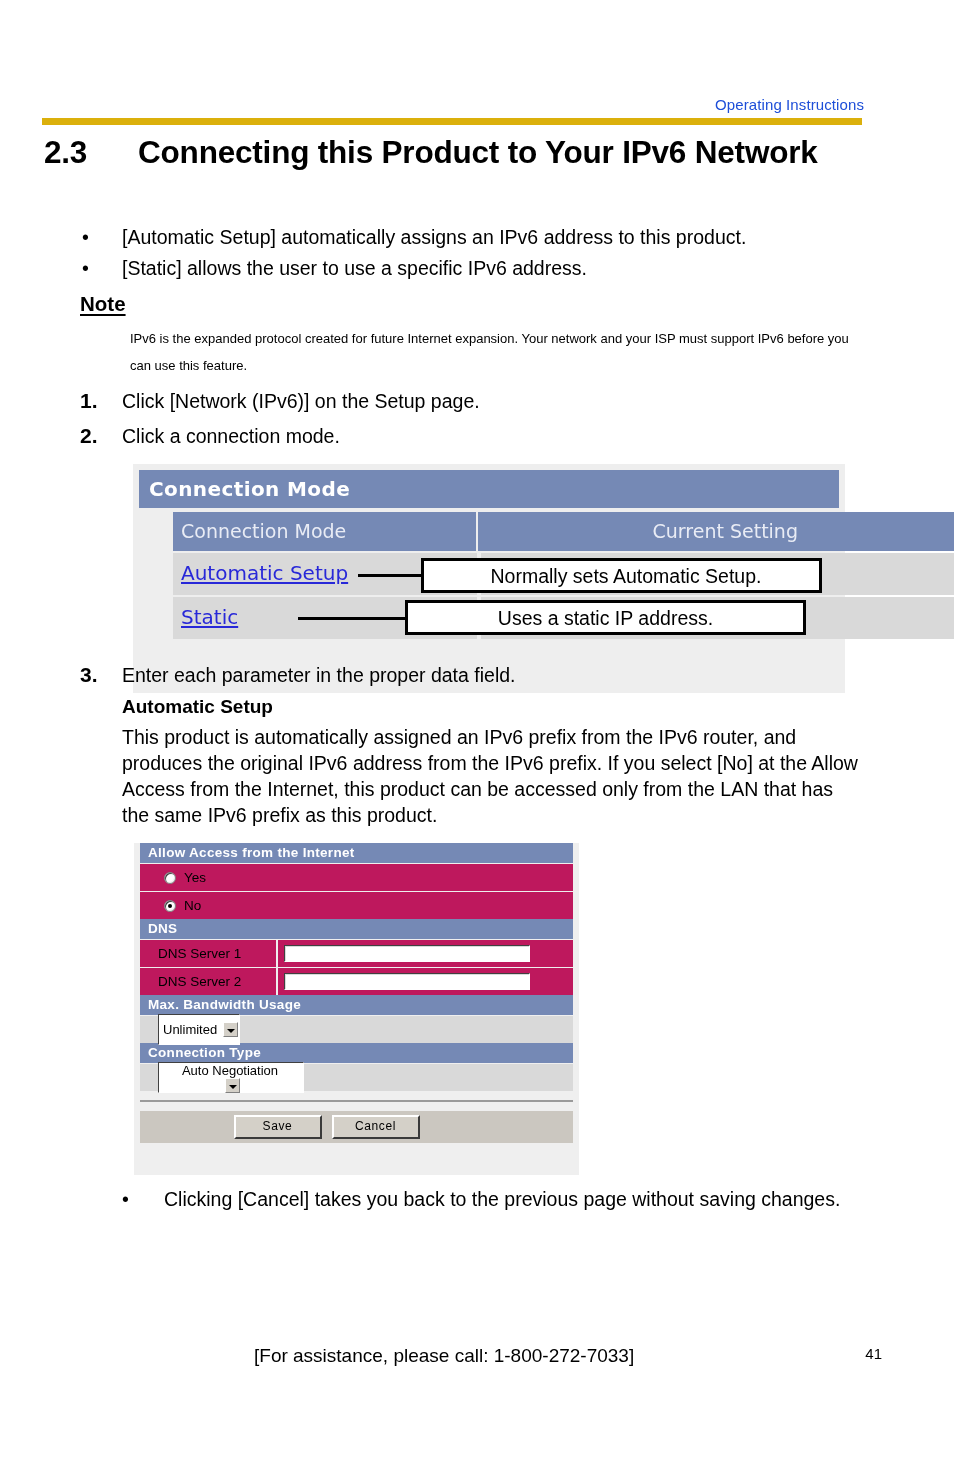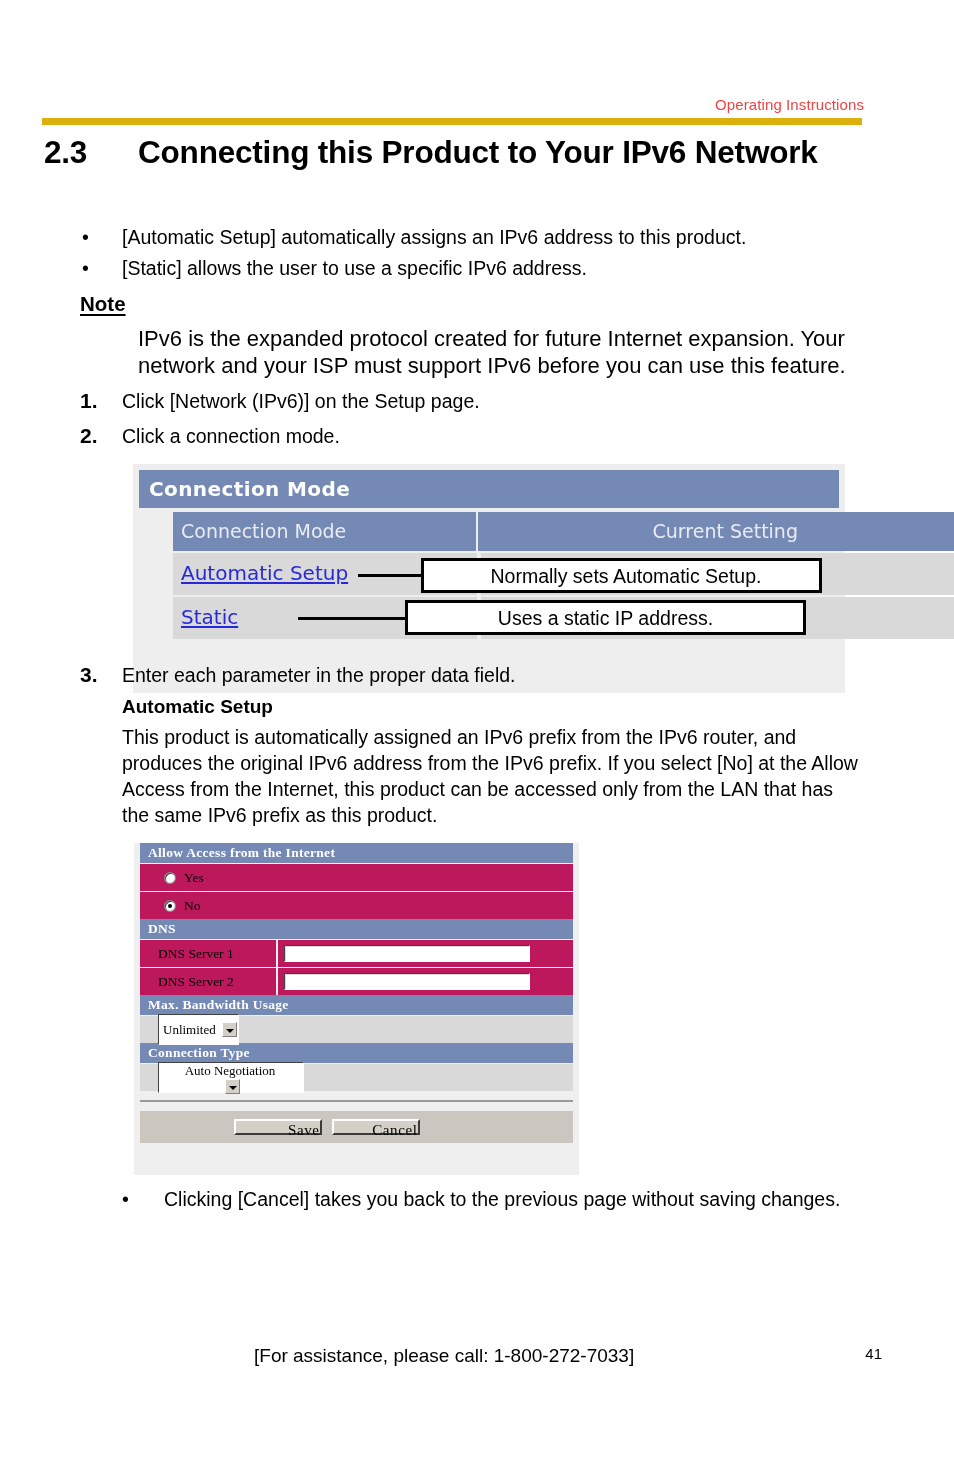--- a/index.html
+++ b/index.html
@@ -24,21 +24,21 @@
     height: 1475px;
   }
 
   
   .running-head {
     position: absolute;
     right: 90px;
     top: 96px;
     font-size: 15px;
     letter-spacing: .1px;
-    color: #ef4444;
+    color: #1d4ed8;
   }
   .gold-rule {
     position: absolute;
     left: 42px;
     top: 118px;
     width: 820px;
     height: 7px;
     background: #dbb00c;
   }
 
@@ -83,24 +83,24 @@
     position: absolute;
     left: 80px;
     top: 292px;
     font-size: 20.5px;
     font-weight: bold;
     text-decoration: underline;
     text-underline-offset: 3px;
   }
   .note-body {
     position: absolute;
-    left: 138px;
+    left: 130px;
     top: 326px;
     width: 740px;
-    font-size: 22px;
+    font-size: 13px;
     line-height: 26.5px;
   }
 
   
   .step {
     position: absolute;
     font-size: 19.5px;
     line-height: 26px;
   }
   .step .num {
@@ -234,21 +234,21 @@
   }
 
   
   .fm-shot {
     position: absolute;
     left: 134px;
     top: 843px;
     width: 445px;
     height: 332px;
     background: #efefef;
-    font-family: Liberation Serif, serif;
+    font-family: Liberation Sans, sans-serif;
     font-size: 13.5px;
     color: #000;
   }
   .fm-bar {
     background: #7589b5;
     color: #ffffff;
     font-weight: bold;
     font-size: 13.5px;
     height: 20px;
     line-height: 20px;
@@ -353,27 +353,27 @@
     background: #cbc7c0;
     display: flex;
     align-items: center;
     justify-content: center;
     gap: 10px;
     padding-right: 60px;
     box-sizing: border-box;
   }
   .win-btn {
     min-width: 88px;
-    height: 16px;
+    height: 24px;
     line-height: 18px;
-    text-align: right;
+    text-align: center;
     background: #d4d0c8;
     border: 2px solid;
     border-color: #ffffff #3a3a3a #3a3a3a #ffffff;
-    font-size: 15px;
+    font-size: 12px;
     box-sizing: border-box;
     letter-spacing: .6px;
   }
 </style>
 </head>
 <body>
 
 <div class="page">
 
   <div class="running-head">Operating Instructions</div>

